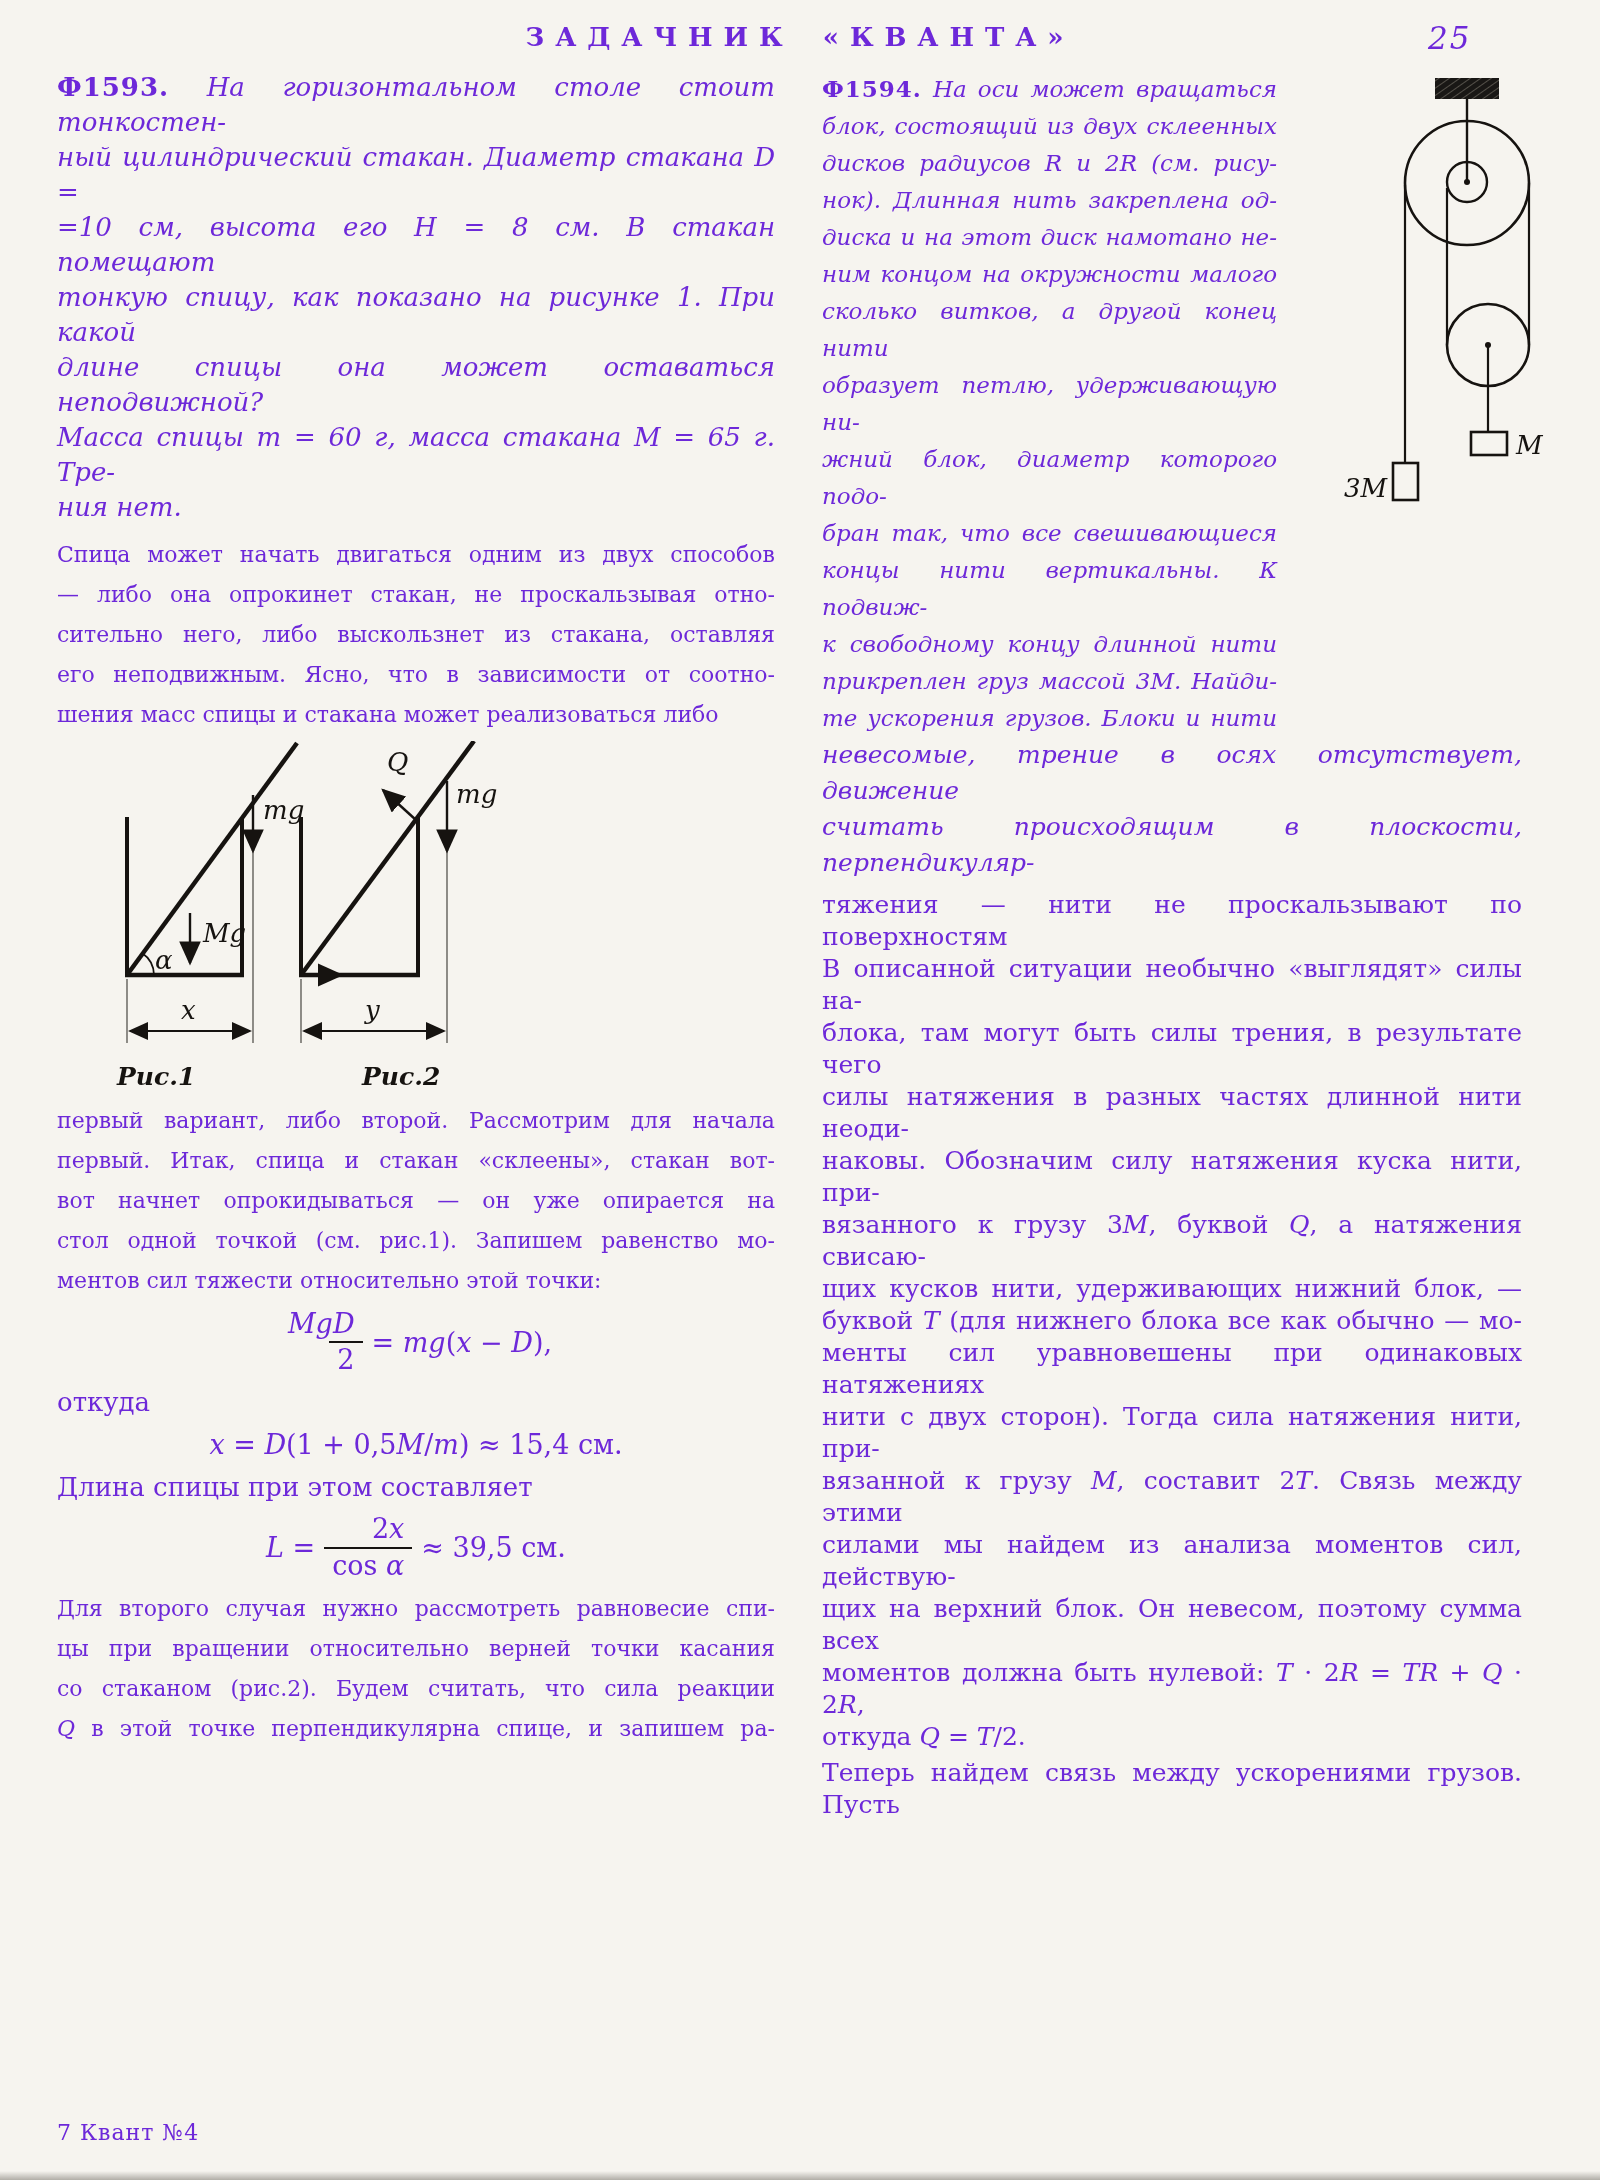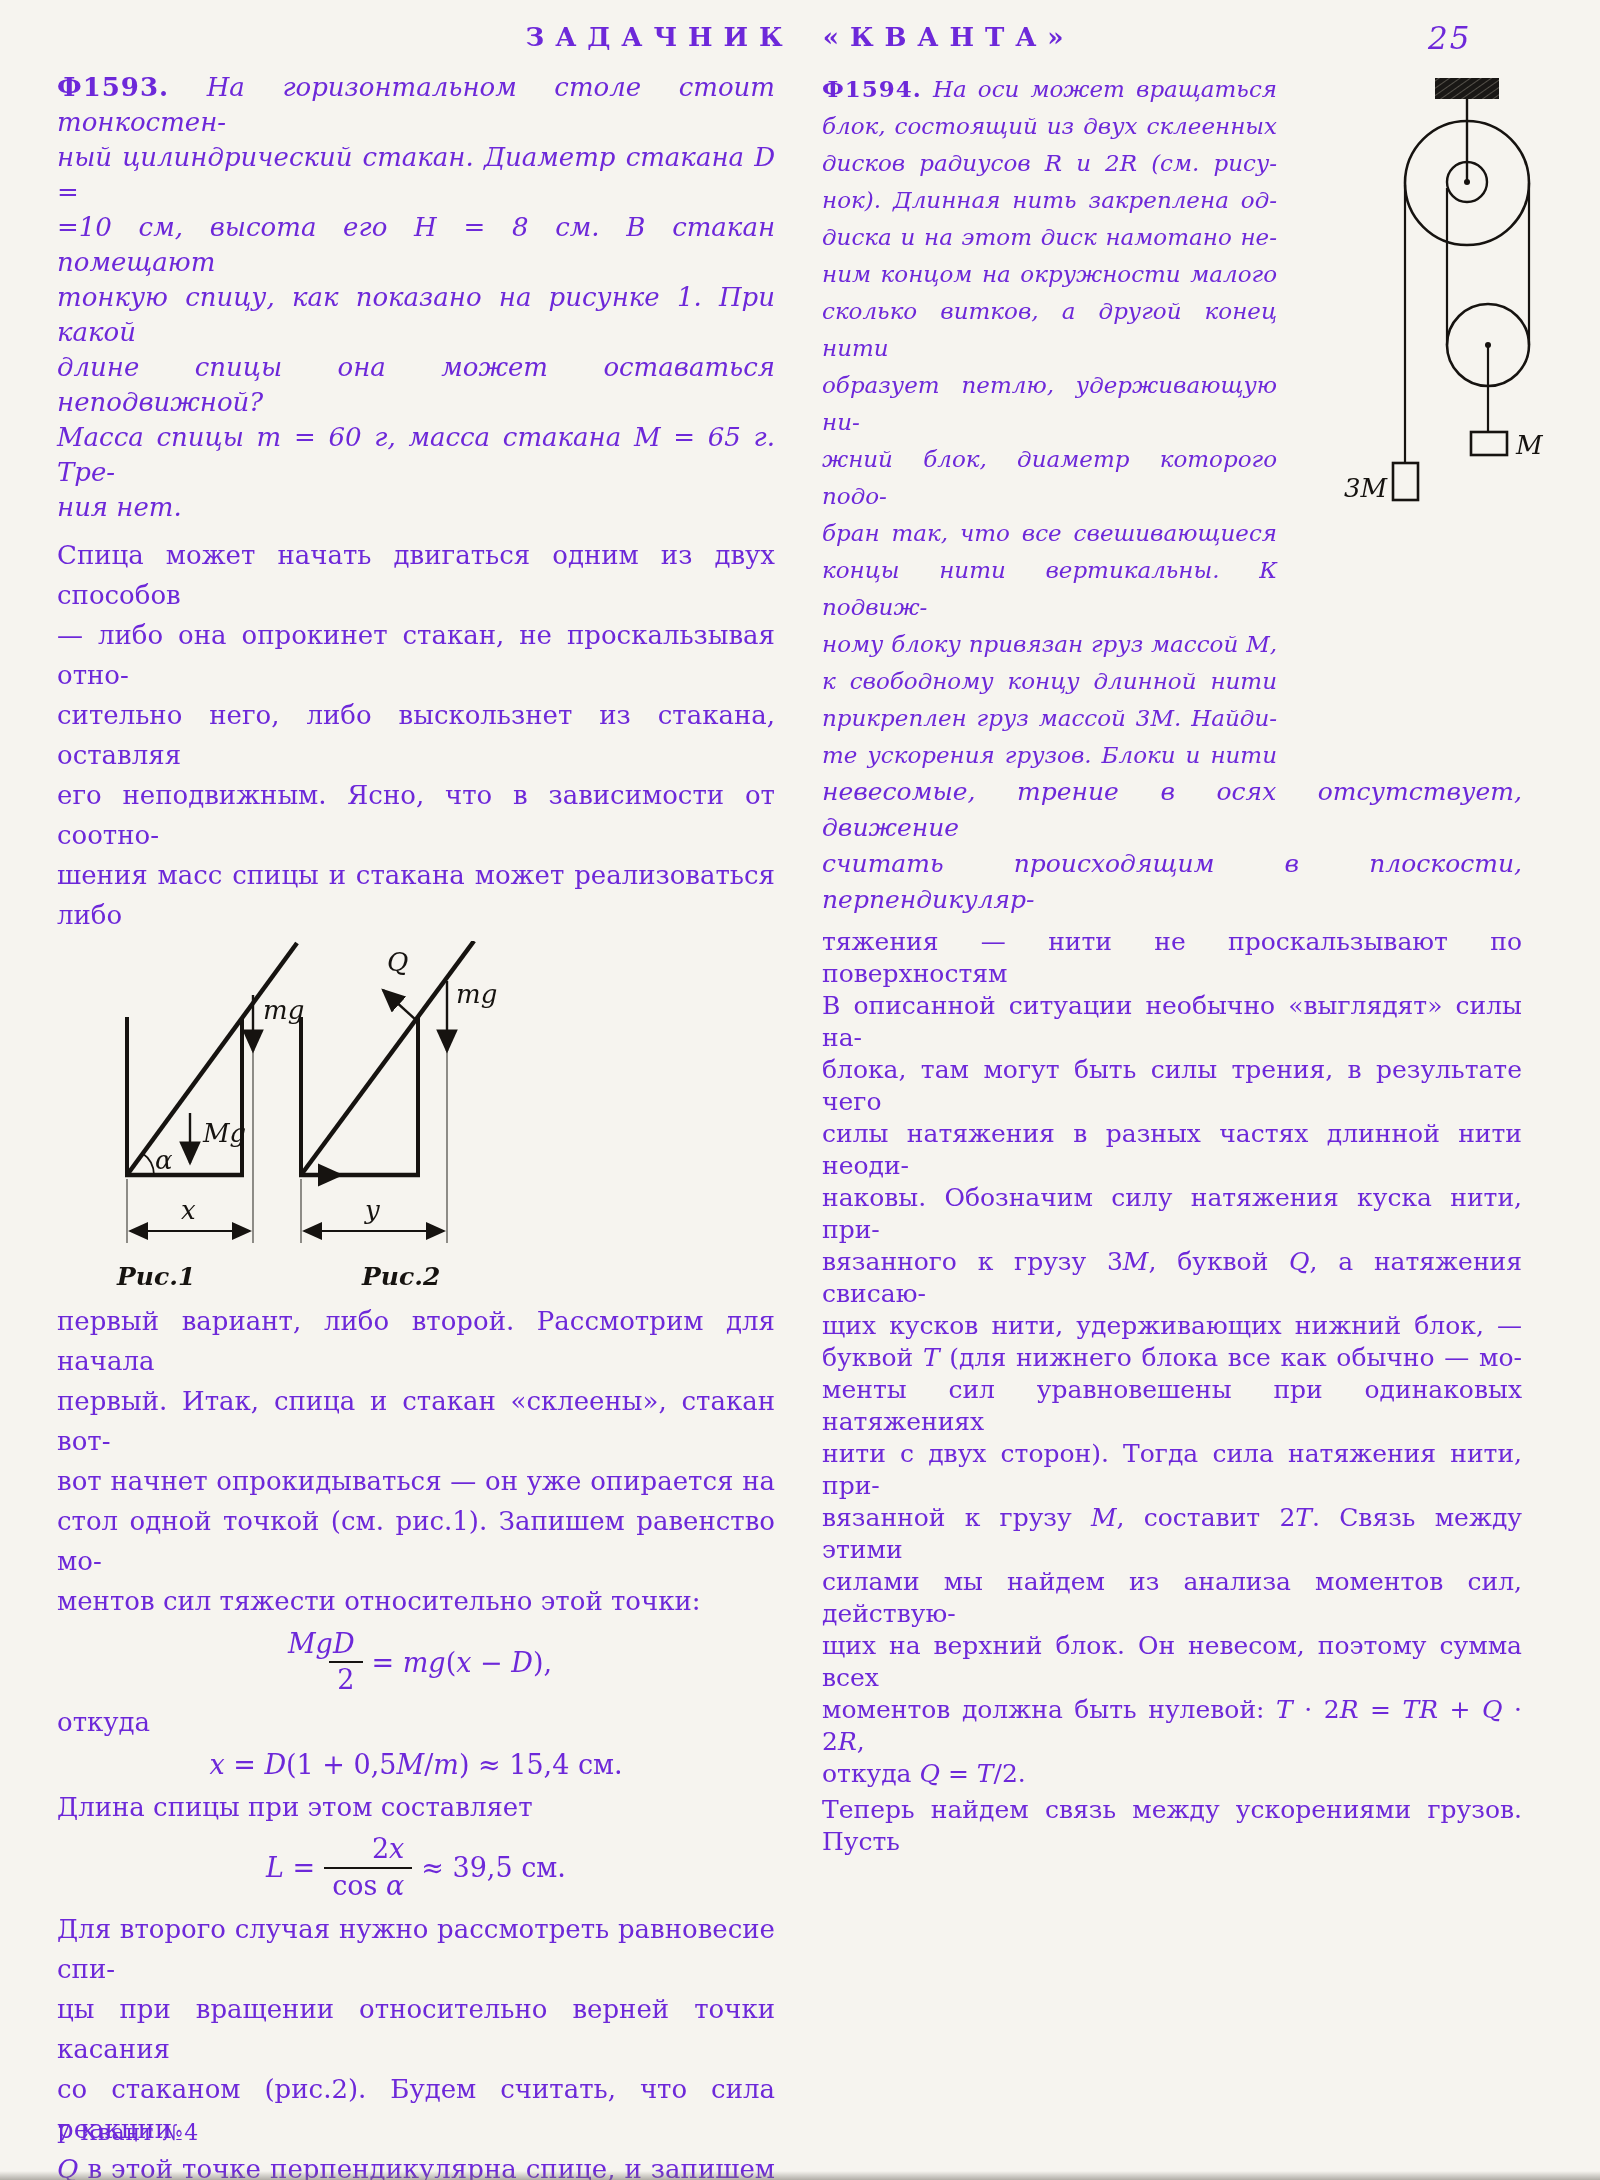--- a/index.html
+++ b/index.html
@@ -28,21 +28,21 @@
   #col-right{left:822px;width:700px;}
   
   .para .ln{white-space:normal;}
   .just .ln{text-align:justify;text-align-last:justify;}
   .just .ln.last{text-align-last:left;}
   .just.alljust .ln.last{text-align-last:justify;}
   .ital{font-style:italic;}
   .pnum{font-style:normal;font-weight:bold;letter-spacing:1px;}
   
   .l-ital .ln{font-size:26px;line-height:35px;}
-  .l-rom .ln{font-size:26px;line-height:40px;}
+  .l-rom .ln{font-size:22px;line-height:40px;}
   .l-head{font-size:26px;line-height:38px;margin:4px 0 2px;}
   
   .r-ital-n{width:455px;}
   .r-ital-n .ln{font-size:23px;line-height:37px;}
   .r-ital-w .ln{font-size:25px;line-height:36px;}
   .r-rom .ln{font-size:25px;line-height:32px;}
   
   .formula{
     display:flex;justify-content:center;align-items:center;
     gap:9px;font-size:27px;margin:8px 0;
@@ -187,21 +187,20 @@
         <div class="ln">блок, состоящий из двух склеенных</div>
         <div class="ln">дисков радиусов <i>R</i> и 2<i>R</i> (см. рису-</div>
         <div class="ln">нок). Длинная нить закреплена од-</div>
         <div class="ln">диска и на этот диск намотано не-</div>
         <div class="ln">ним концом на окружности малого</div>
         <div class="ln">сколько витков, а другой конец нити</div>
         <div class="ln">образует петлю, удерживающую ни-</div>
         <div class="ln">жний блок, диаметр которого подо-</div>
         <div class="ln">бран так, что все свешивающиеся</div>
         <div class="ln">концы нити вертикальны. К подвиж-</div>
-        <div class="ln">ному блоку привязан груз массой <i>M</i>,</div>
         <div class="ln">к свободному концу длинной нити</div>
         <div class="ln">прикреплен груз массой 3<i>M</i>. Найди-</div>
         <div class="ln last">те ускорения грузов. Блоки и нити</div>
       </div>
 
     <div class="para just ital r-ital-w vars">
         <div class="ln">невесомые, трение в осях отсутствует, движение</div>
         <div class="ln">считать происходящим в плоскости, перпендикуляр-</div>
       </div>
 

